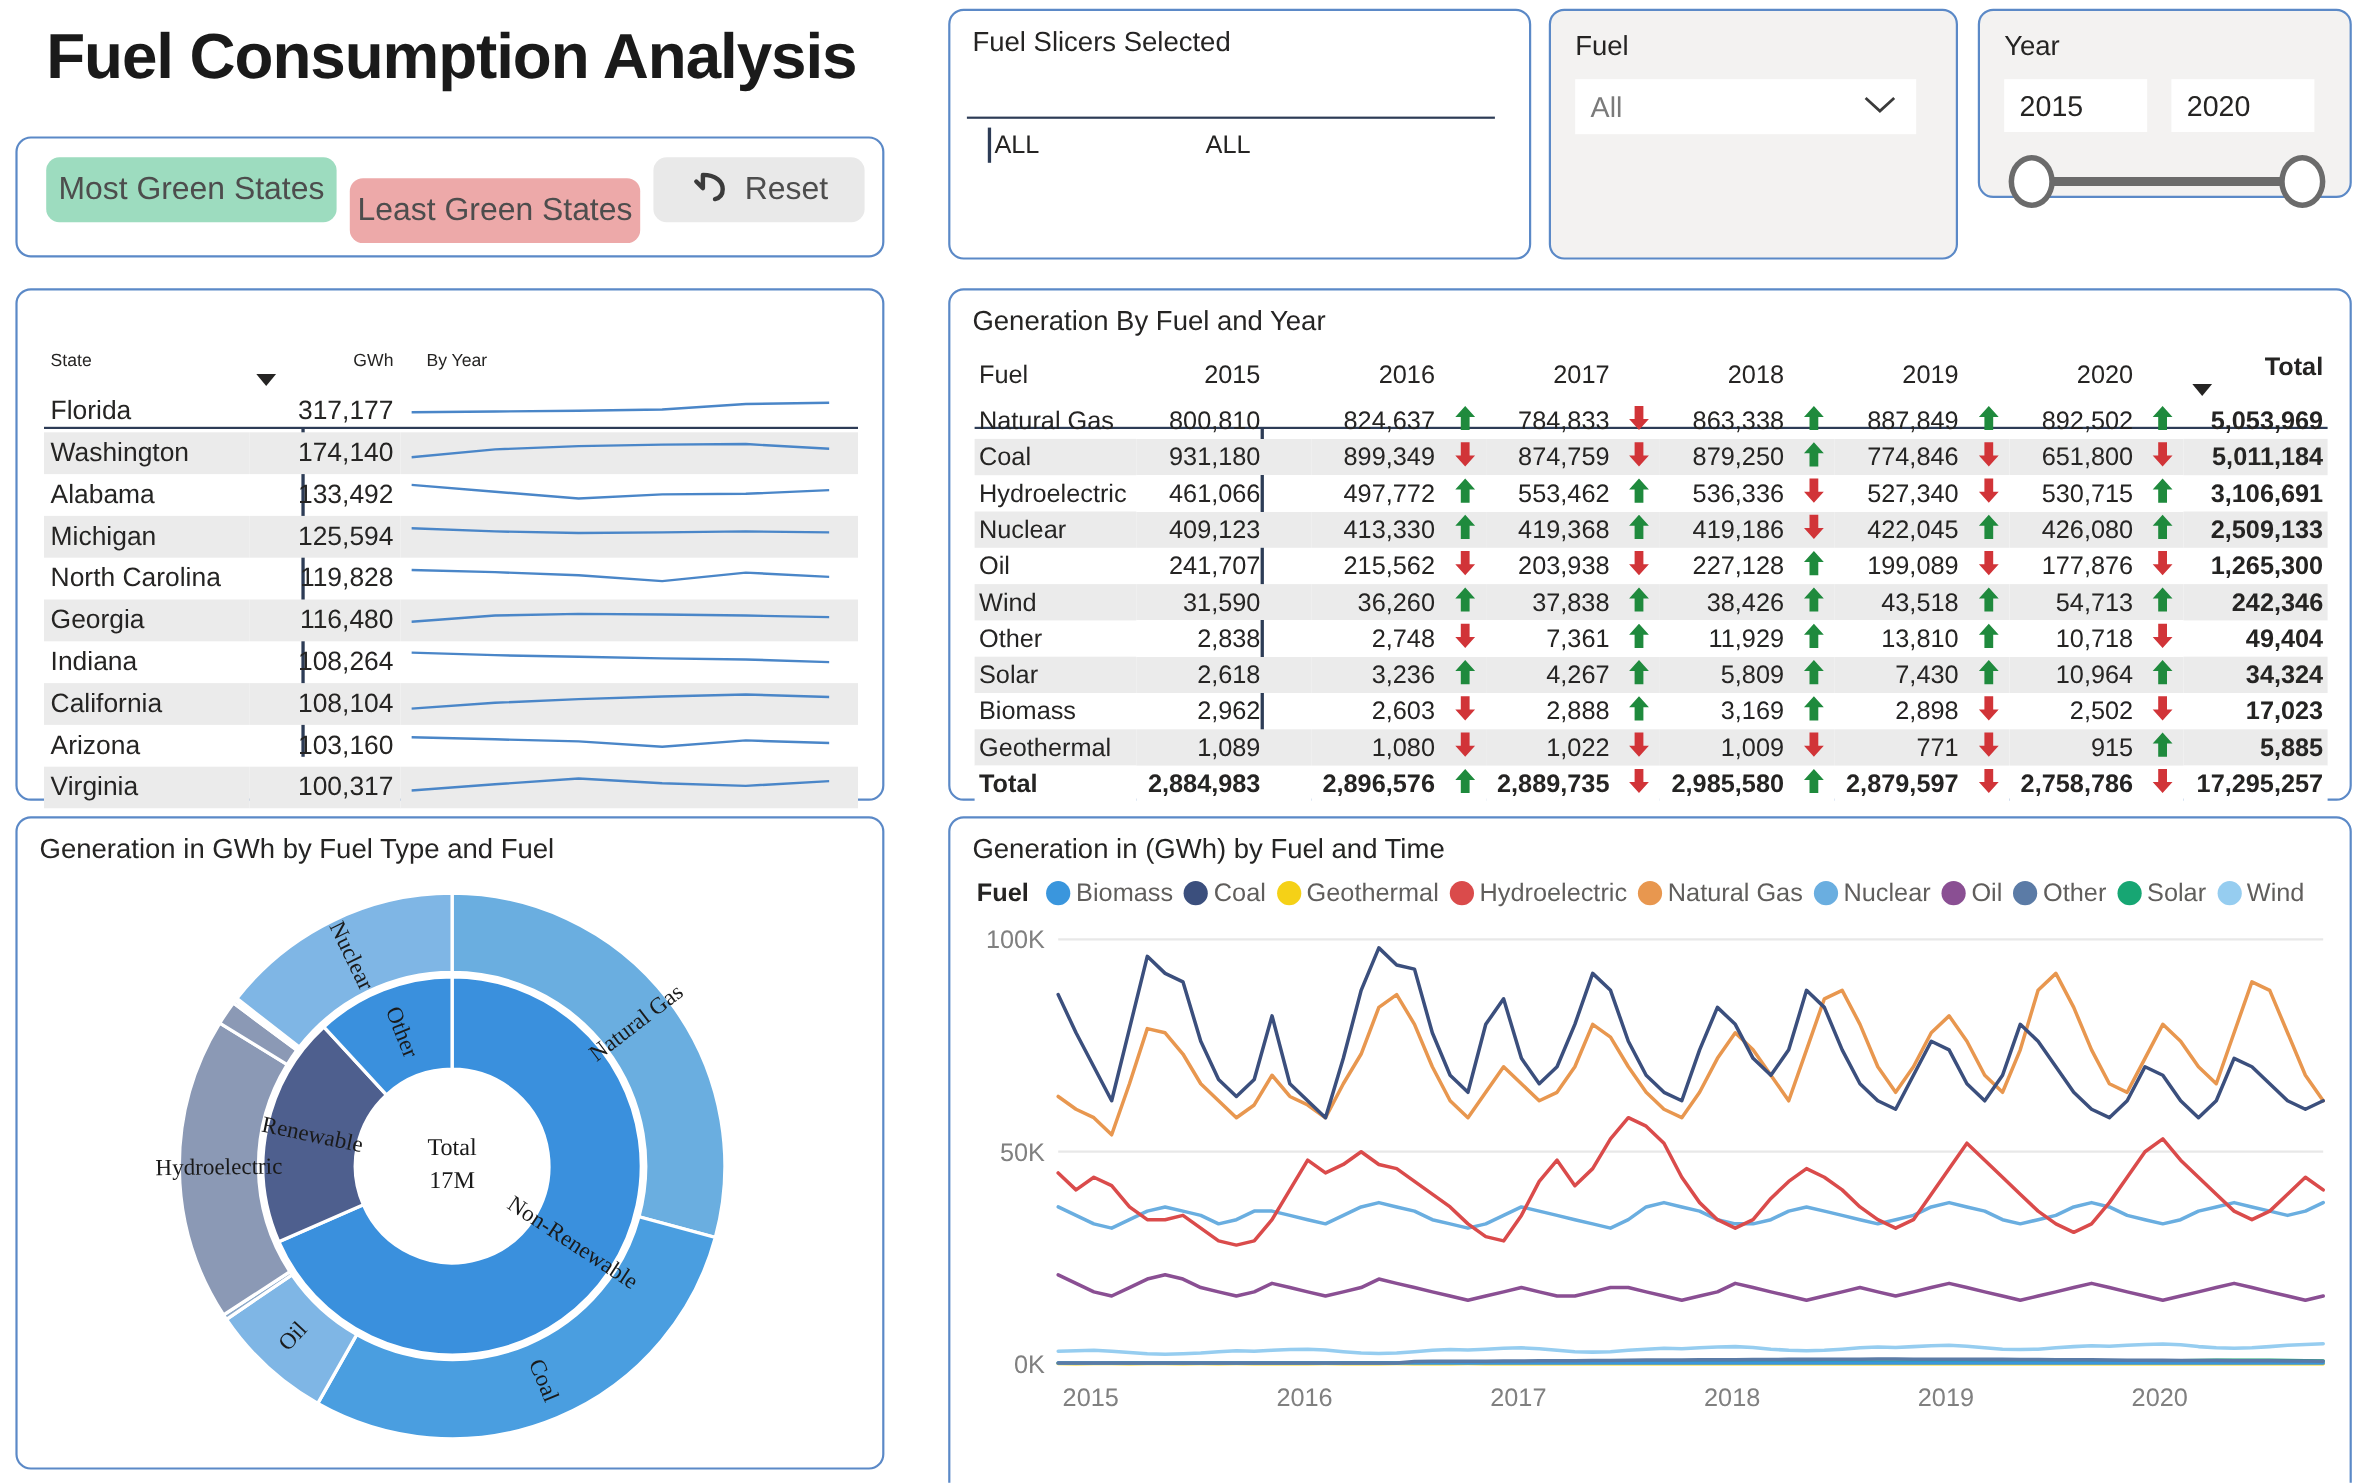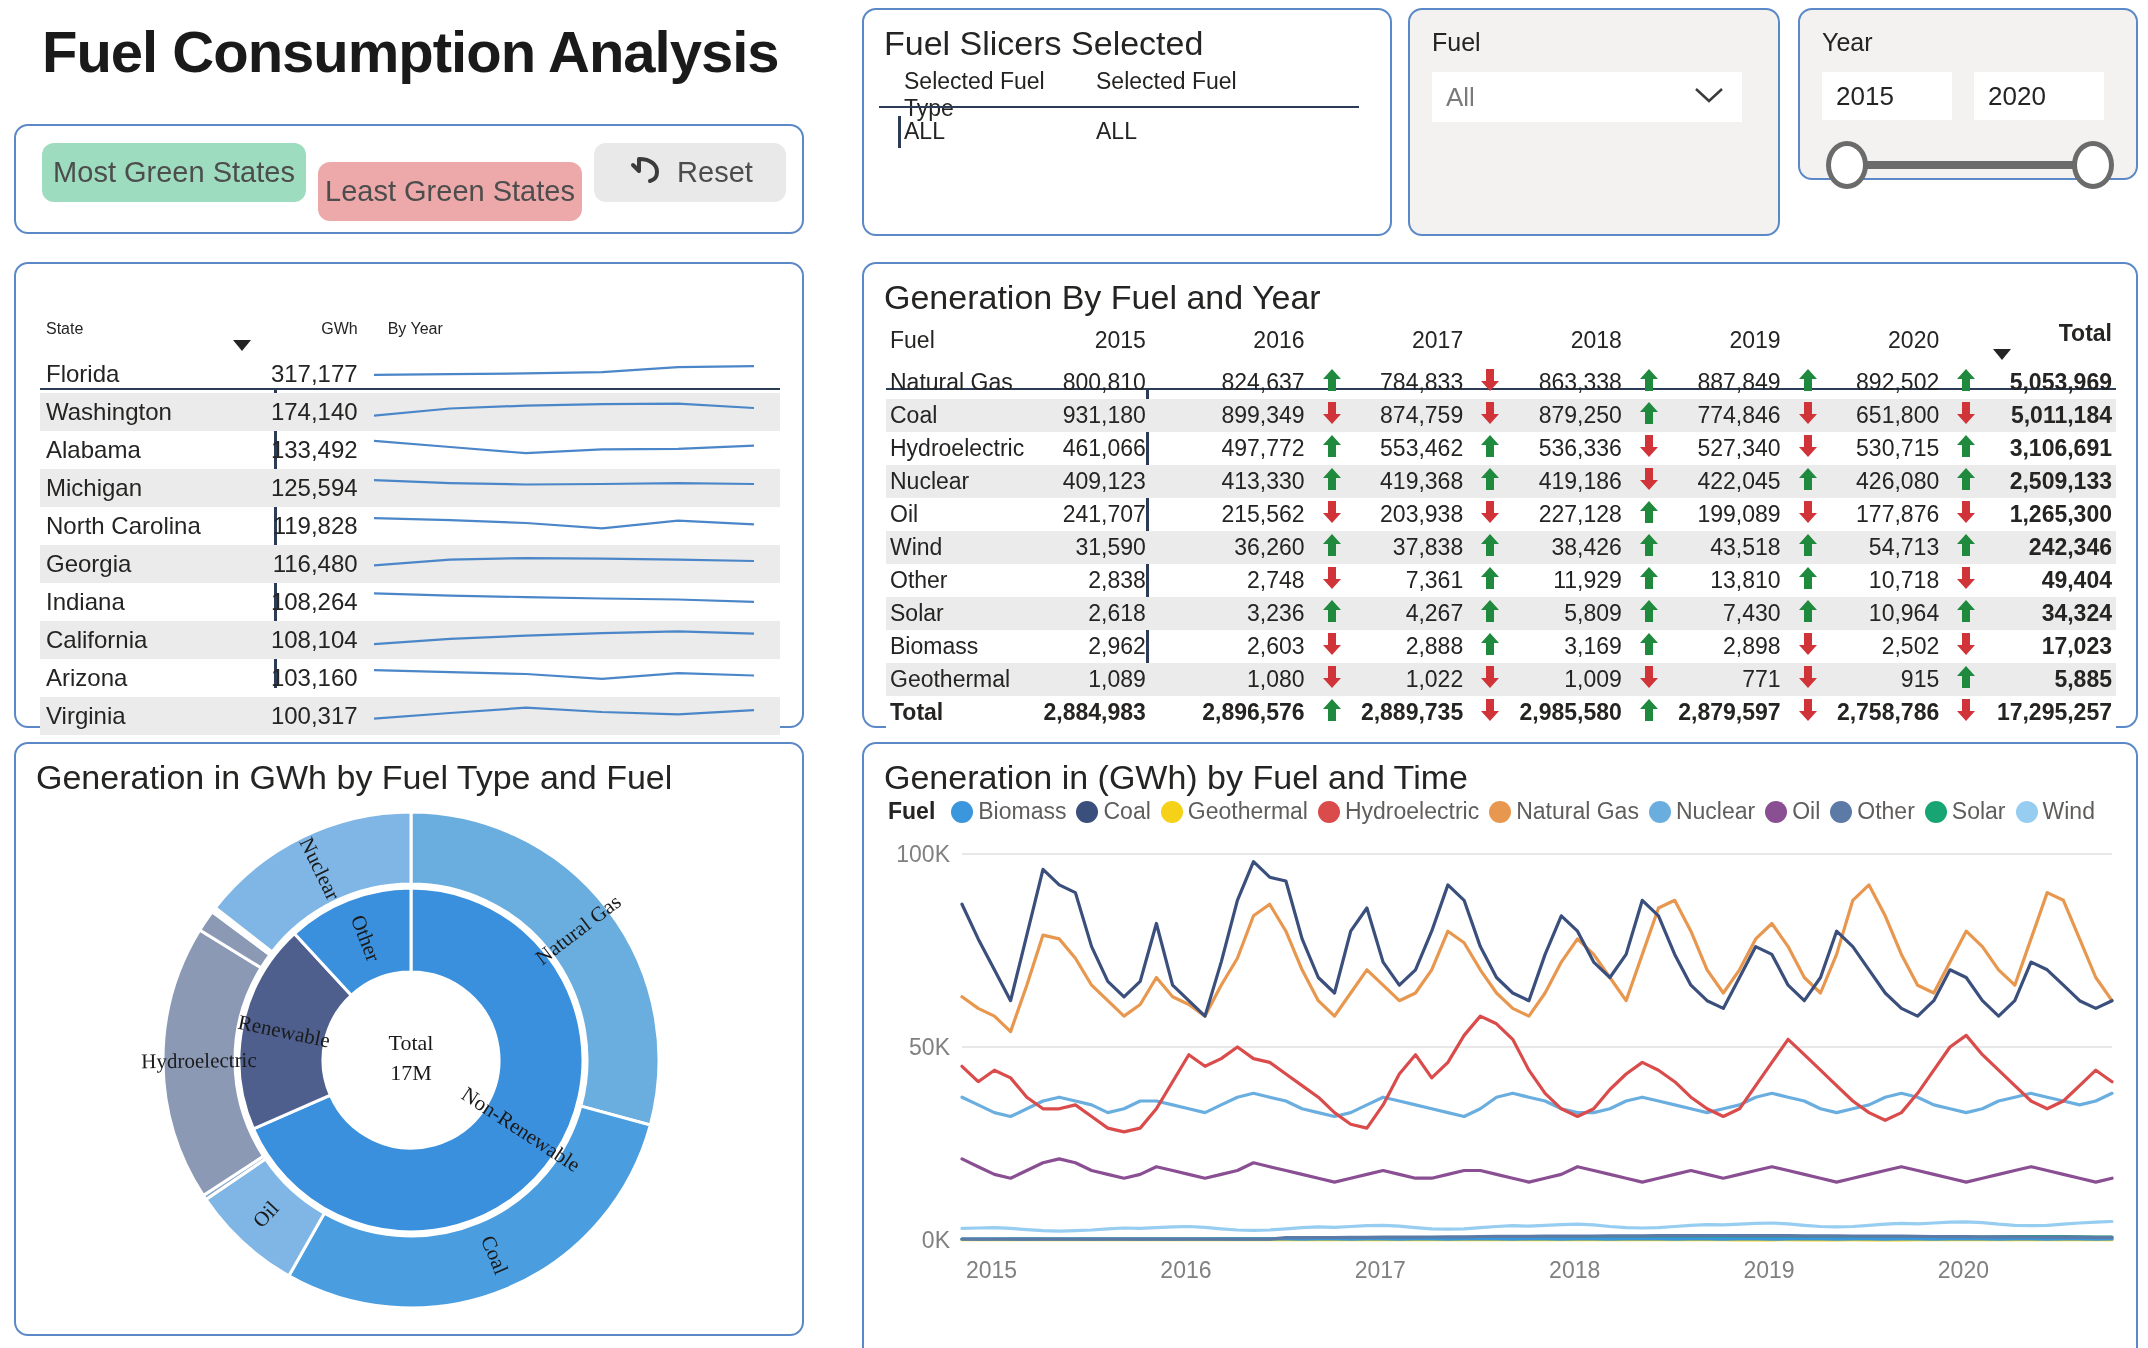--- a/index.html
+++ b/index.html
@@ -56,21 +56,21 @@
   #btn-reset { left: 578px; width: 192px; background: #e9e9e9; }
   #btn-reset .reset-inner { display: flex; align-items: center; gap: 10px; }
   .reset-icon { display:block; }
 
   
   #slicers-card { left: 862px; top: 8px; width: 530px; height: 228px; }
   .card-title {
     position: absolute;
     left: 20px;
     top: 14px;
-    font-size: 34px;
+    font-size: 25px;
     color: #252423;
     white-space: nowrap;
   }
   #slicers-head {
     position: absolute;
     left: 40px;
     top: 58px;
     width: 470px;
     display: flex;
     font-size: 23px;
@@ -260,24 +260,20 @@
           <path d="M12 10 L12 22 M12 22 L6 16 M12 10 C24 10 30 16 30 23 C30 28 27 31 23 32" stroke="#3b3b3b" stroke-width="4" fill="none" stroke-linecap="round" stroke-linejoin="round"></path>
         </svg>
       </span>
       <span>Reset</span>
     </span>
   </div>
 </div>
 
 <div class="card" id="slicers-card">
   <div class="card-title">Fuel Slicers Selected</div>
-  <div id="slicers-head">
-    <div class="c1">Selected Fuel Type</div>
-    <div class="c2">Selected Fuel</div>
-  </div>
   <div id="slicers-rule"></div>
   <div id="slicers-bar"></div>
   <div id="slicers-row">
     <div class="c1">ALL</div>
     <div class="c2">ALL</div>
   </div>
 </div>
 
 <div class="card grey" id="fuel-card">
   <div id="fuel-label">Fuel</div>

